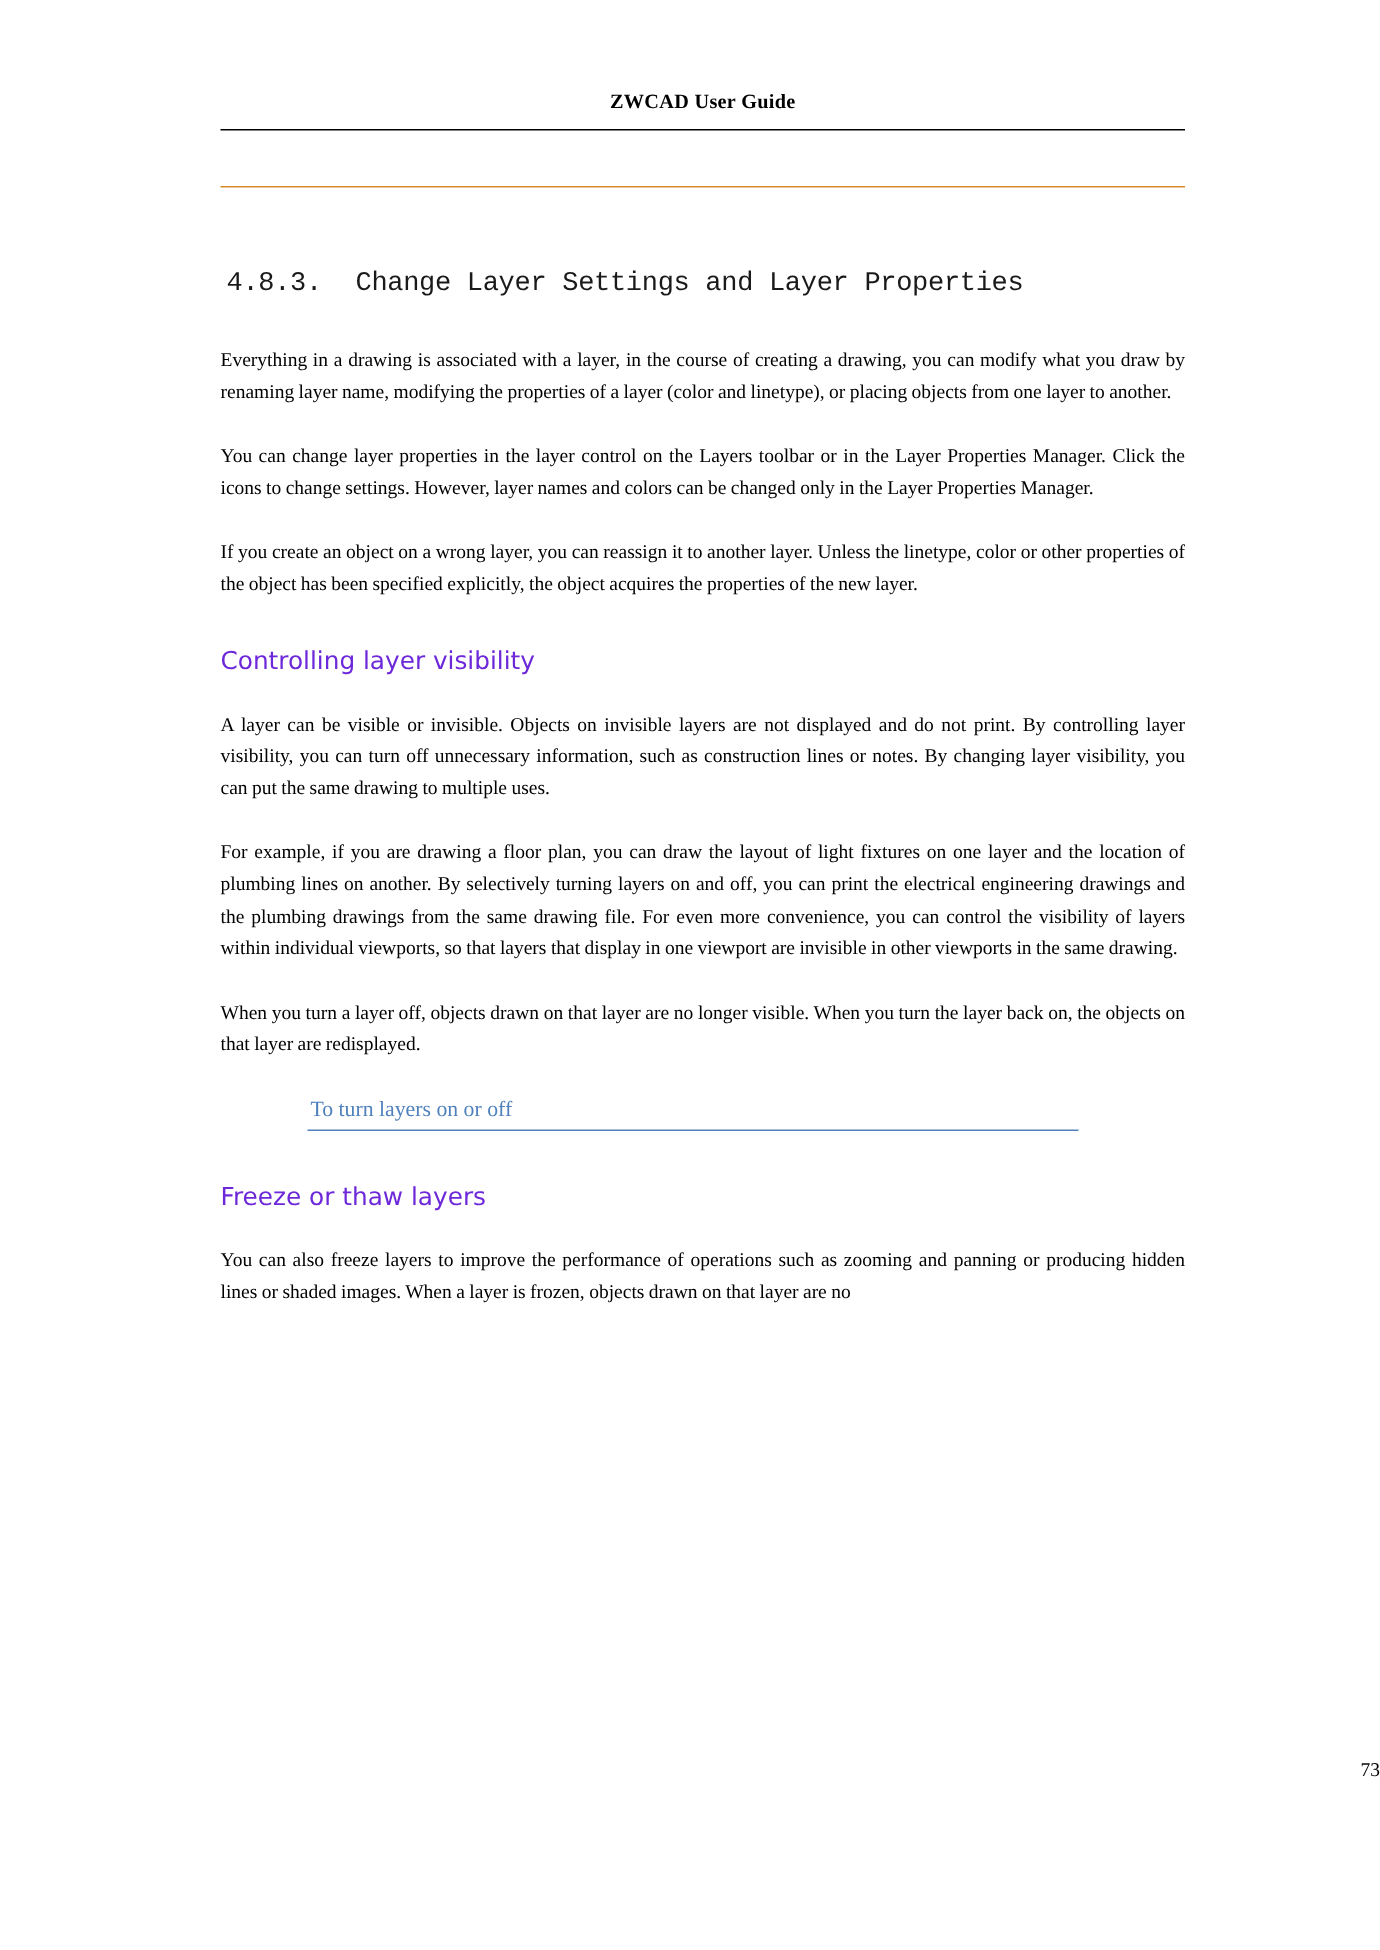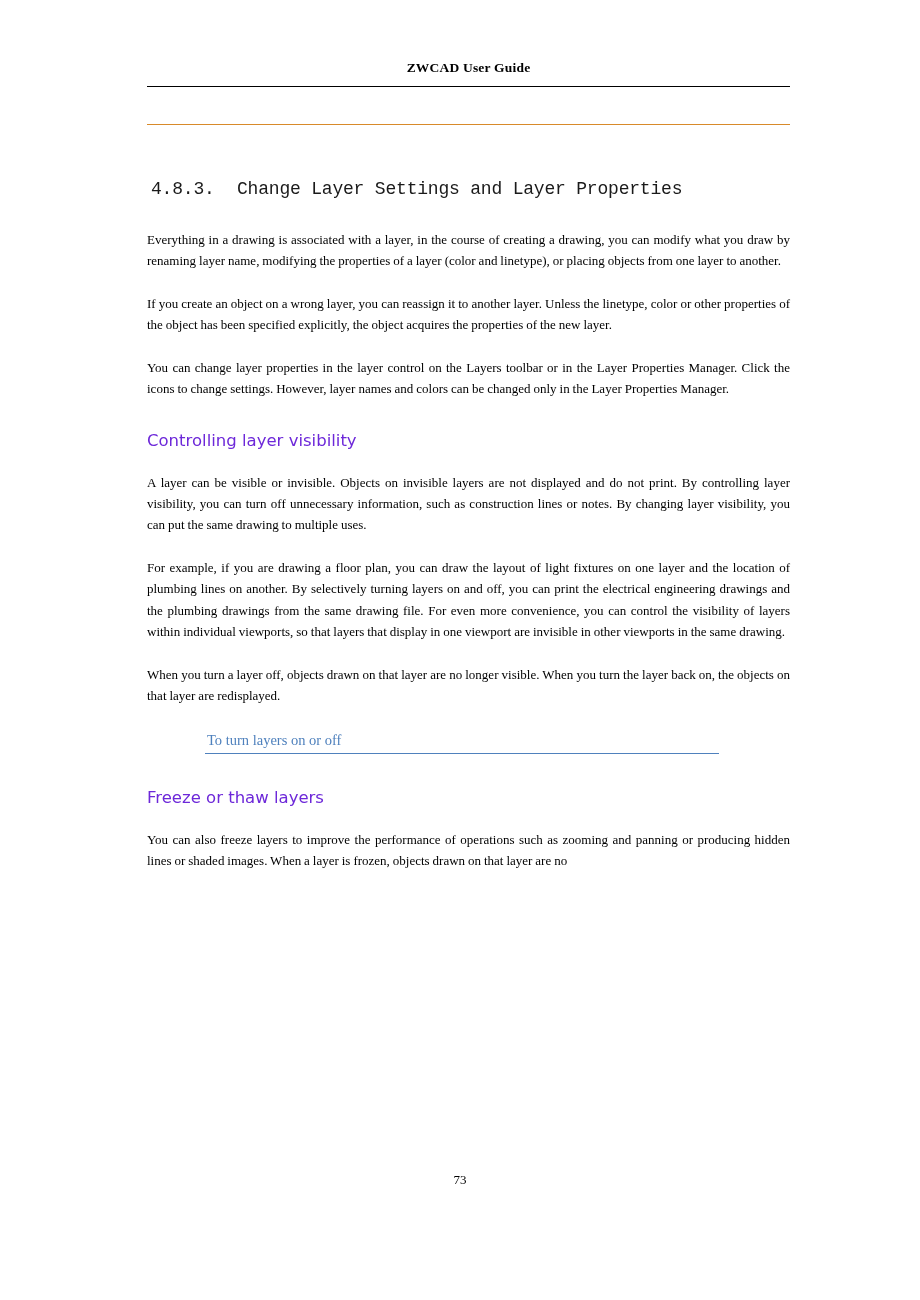--- a/index.html
+++ b/index.html
@@ -113,21 +113,21 @@
   }
   ol.steps li {
     padding-left: 18px;
     letter-spacing: -0.1px;
   }
   .footer-num {
     position: absolute;
     top: 1172px;
     left: 0;
     width: 920px;
-    text-align: center;
+    text-align: right;
     font-size: 13px;
     font-family: "Liberation Serif", serif;
   }
 </style>
 </head>
 <body>
 
 <div class="page">
 
   <div class="header">ZWCAD User Guide</div>
@@ -135,22 +135,22 @@
 
   <div class="content">
 
     <div class="orange-rule"></div>
 
     <h2 class="section-title">
       <span class="num">4.8.3.</span><span>Change Layer Settings and Layer Properties</span>
     </h2>
 
     <p class="body-par">Everything in a drawing is associated with a layer, in the course of creating a drawing, you can modify what you draw by renaming layer name, modifying the properties of a layer (color and linetype), or placing objects from one layer to another.</p>
+    <p class="body-par">You can change layer properties in the layer control on the Layers toolbar or in the Layer Properties Manager. Click the icons to change settings. However, layer names and colors can be changed only in the Layer Properties Manager.</p>
     <p class="body-par">If you create an object on a wrong layer, you can reassign it to another layer. Unless the linetype, color or other properties of the object has been specified explicitly, the object acquires the properties of the new layer.</p>
-    <p class="body-par">You can change layer properties in the layer control on the Layers toolbar or in the Layer Properties Manager. Click the icons to change settings. However, layer names and colors can be changed only in the Layer Properties Manager.</p>
 
     <h3 class="sub-head">Controlling layer visibility</h3>
 
     <p class="body-par">A layer can be visible or invisible. Objects on invisible layers are not displayed and do not print. By controlling layer visibility, you can turn off unnecessary information, such as construction lines or notes. By changing layer visibility, you can put the same drawing to multiple uses.</p>
     <p class="body-par">For example, if you are drawing a floor plan, you can draw the layout of light fixtures on one layer and the location of plumbing lines on another. By selectively turning layers on and off, you can print the electrical engineering drawings and the plumbing drawings from the same drawing file. For even more convenience, you can control the visibility of layers within individual viewports, so that layers that display in one viewport are invisible in other viewports in the same drawing.</p>
     <p class="body-par">When you turn a layer off, objects drawn on that layer are no longer visible. When you turn the layer back on, the objects on that layer are redisplayed.</p>
 
     <div class="callout">
       <div class="callout-title">To turn layers on or off</div>
       <div class="callout-rule"></div>

